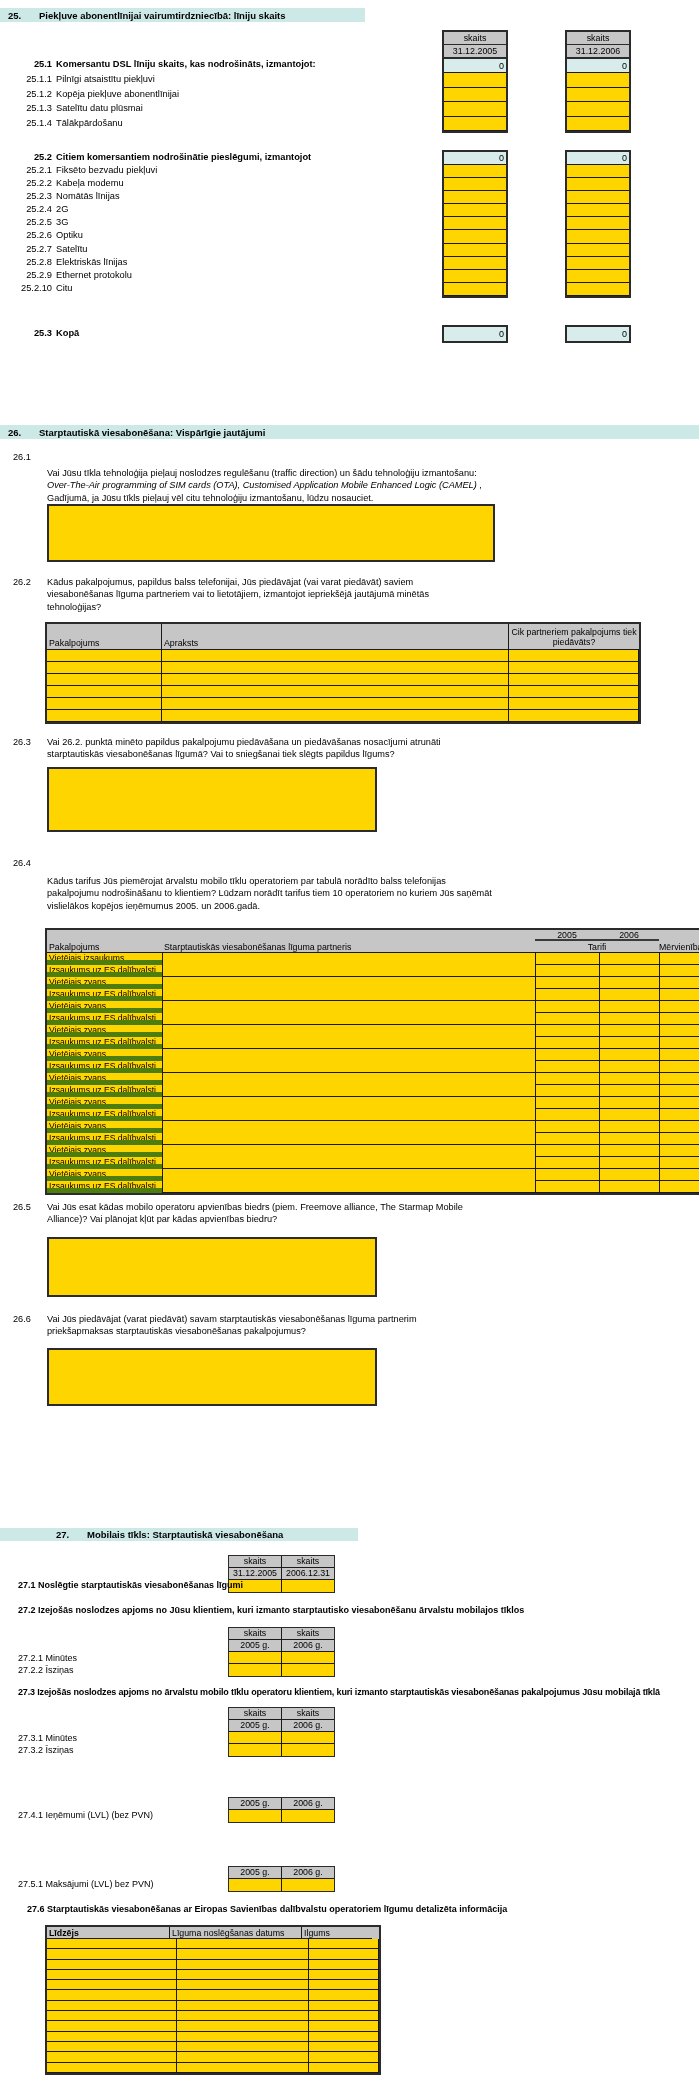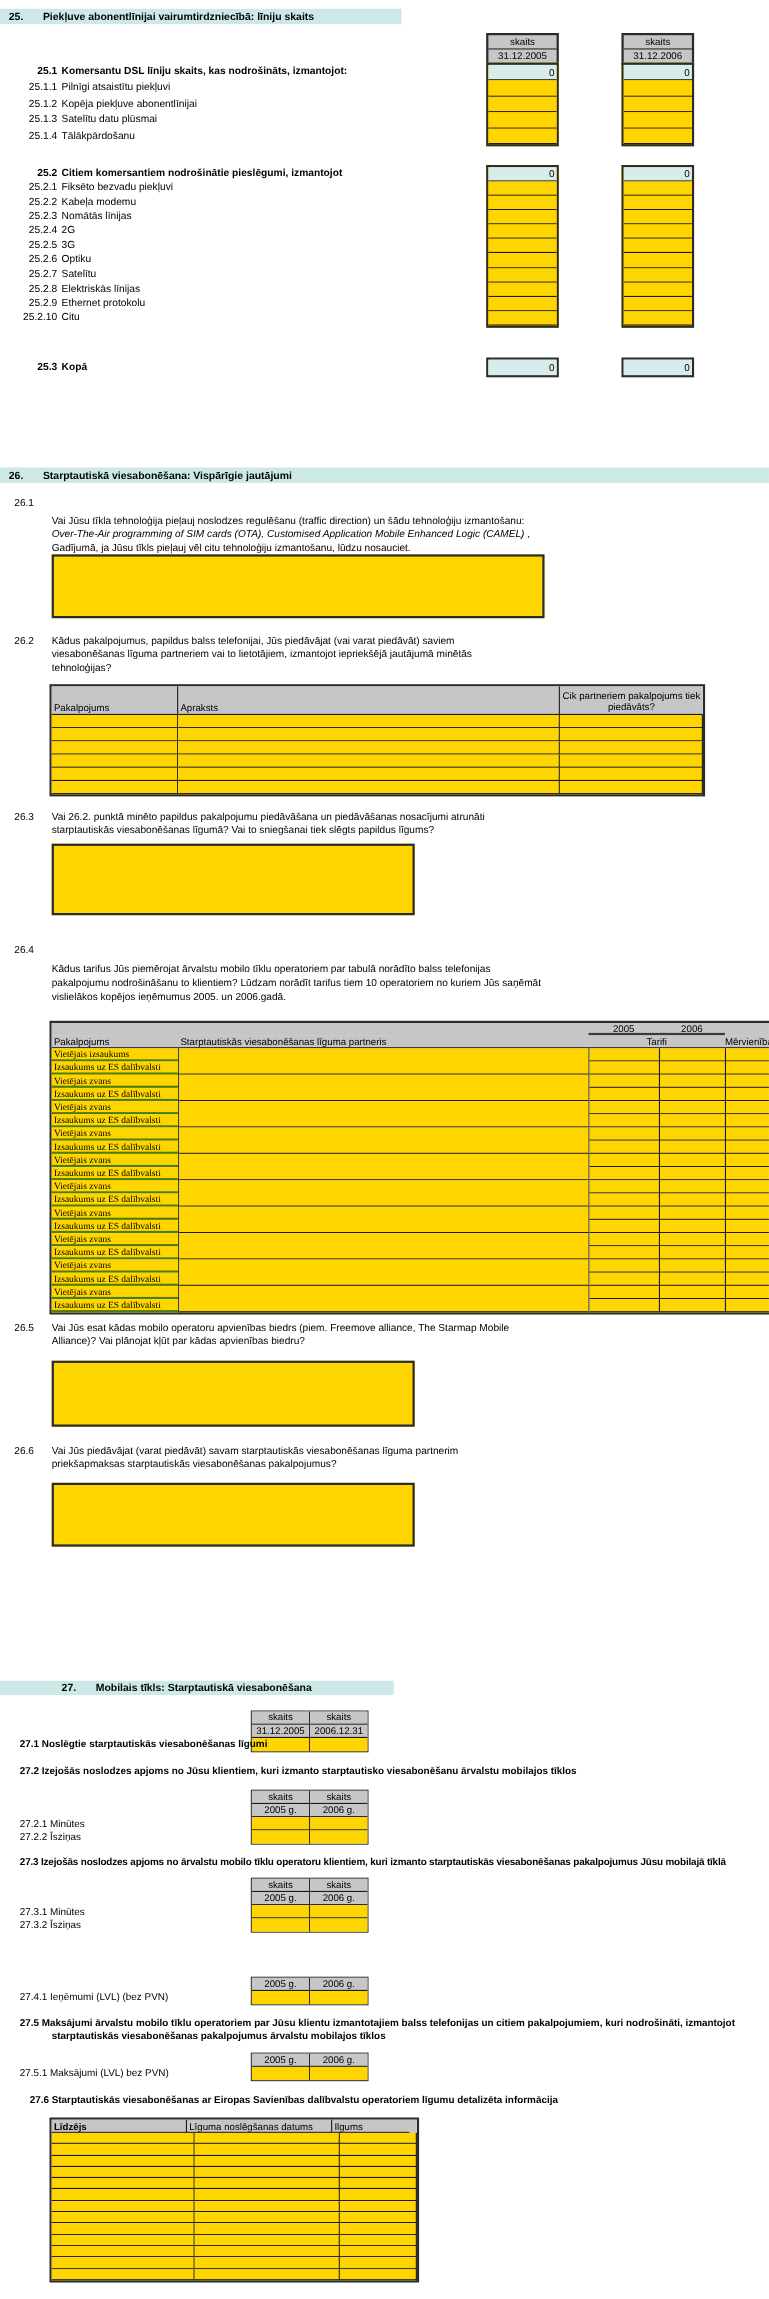--- a/index.html
+++ b/index.html
@@ -54,22 +54,22 @@
   .t262 .tr2{display:flex;height:12px;}
   
   .t264{left:45px;top:928px;width:652px;}
   .yearrow{display:flex;height:11px;background:#C6C6C6;font-size:8.8px;}
   .yearrow .ycell{border-bottom:2px solid #3a3a3a;text-align:center;line-height:10px;box-sizing:border-box;}
   .hrow264{display:flex;height:12px;background:#C6C6C6;font-size:8.8px;line-height:12px;}
   .hrow264 div{box-sizing:border-box;padding:0 2px;overflow:hidden;white-space:nowrap;border-bottom:1px solid #1a1a1a;}
   .tb264{position:relative;height:240px;}
   .colstack{position:absolute;top:0;height:240px;box-sizing:border-box;}
   .colstack.bl{border-left:1px solid #1a1a1a;}
-  .lc{height:12px;background:#FFD500;border-bottom:2px solid #4d7c0f;box-sizing:border-box;
-      font-size:8.6px;line-height:11px;padding-left:2px;white-space:nowrap;overflow:hidden;font-family:Liberation Serif, serif;}
+  .lc{height:12px;background:#FFD500;border-bottom:5px solid #4d7c0f;box-sizing:border-box;
+      font-size:8.6px;line-height:11px;padding-left:2px;white-space:nowrap;overflow:hidden;}
   .pc{height:24px;background:#FFD500;border-bottom:1px solid #1a1a1a;box-sizing:border-box;}
   .cc{height:12px;background:#FFD500;border-bottom:1px solid #1a1a1a;box-sizing:border-box;}
   
   .q27{position:absolute;left:18px;font-size:9px;font-weight:bold;white-space:nowrap;}
   .q27w{position:absolute;left:18px;font-size:9px;font-weight:bold;width:660px;
         padding-left:29px;text-indent:-29px;box-sizing:border-box;line-height:11.8px;white-space:normal;}
   .sub27{position:absolute;left:18px;font-size:9px;}
   .sub27 .srow{height:12px;line-height:12px;white-space:nowrap;}
   .t27{position:absolute;left:228px;width:105px;border:1.5px solid #2b2b2b;box-sizing:content-box;}
   .t27 .trow{height:12px;}
@@ -523,21 +523,20 @@
       <div class="hc">2005 g.</div>
       <div class="hc">2006 g.</div>
     </div>
     <div class="trow">
       <div class="yc2" style="border-bottom:none;"></div>
       <div class="yc2" style="border-bottom:none;"></div>
     </div>
   </div>
   <div class="sub27" style="top:1810px;">27.4.1 Ieņēmumi (LVL) (bez PVN)</div>
 
-  <div class="q27w" style="top:1834px;">27.5 Maksājumi ārvalstu mobilo tīklu operatoriem par Jūsu klientu izmantotajiem balss telefonijas un citiem pakalpojumiem, kuri nodrošināti, izmantojot starptautiskās viesabonēšanas pakalpojumus ārvalstu mobilajos tīklos</div>
   <div class="t27" style="top:1866px;">
     <div class="trow">
       <div class="hc">2005 g.</div>
       <div class="hc">2006 g.</div>
     </div>
     <div class="trow">
       <div class="yc2" style="border-bottom:none;"></div>
       <div class="yc2" style="border-bottom:none;"></div>
     </div>
   </div>

